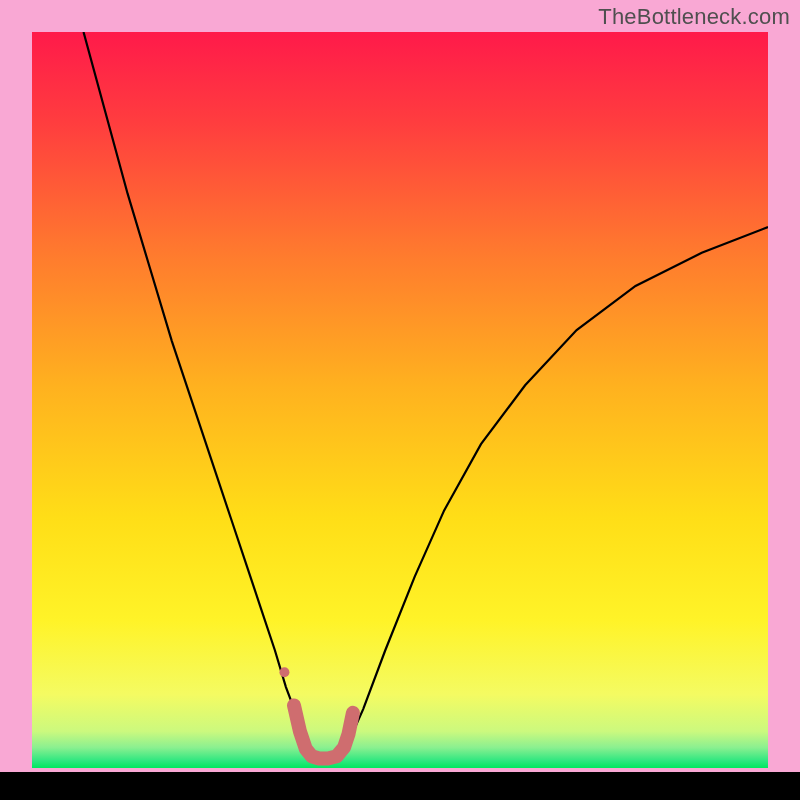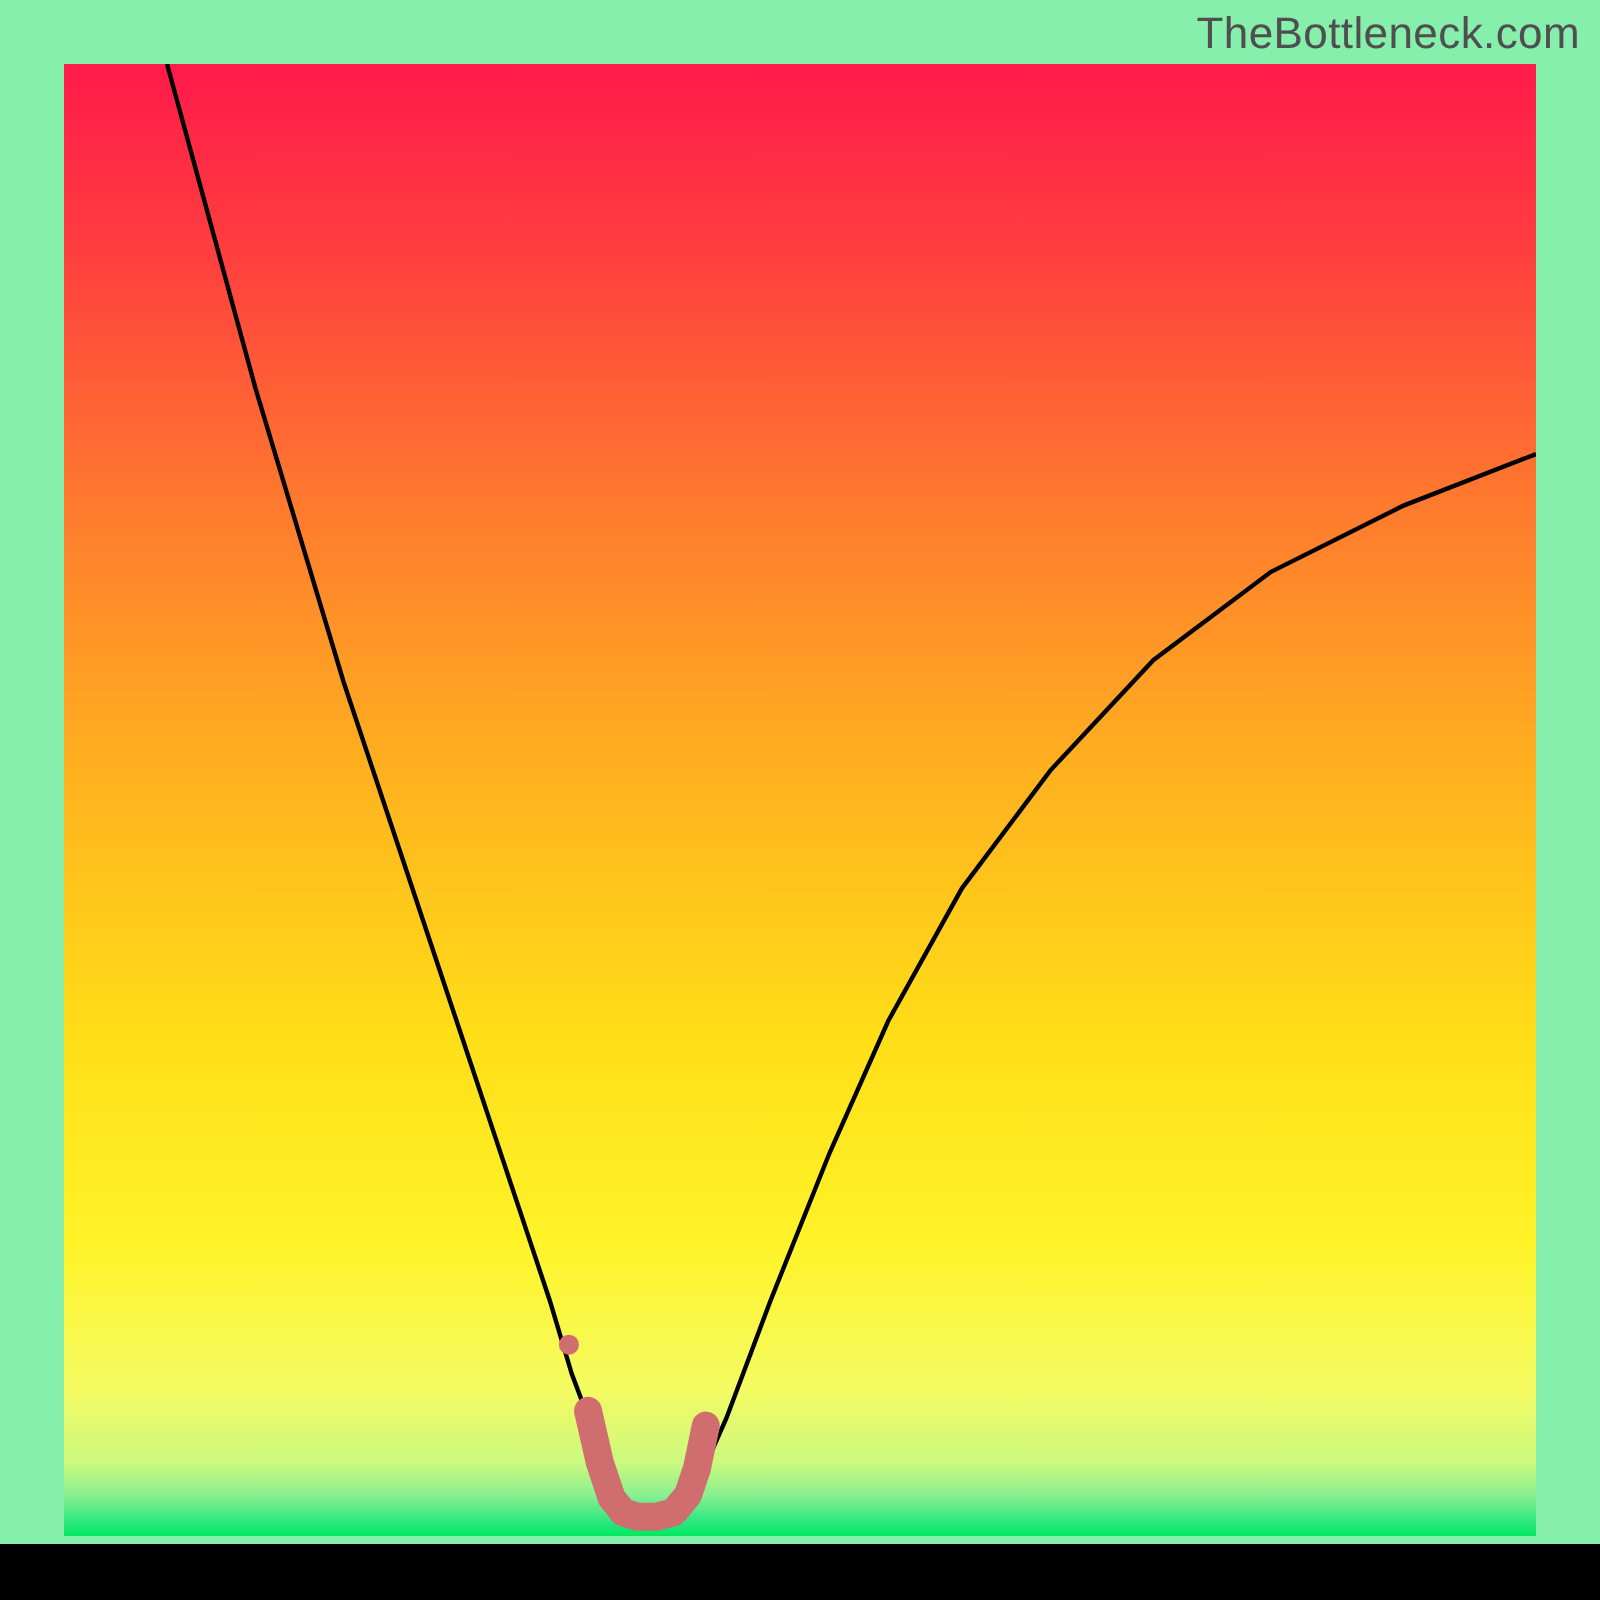--- a/index.html
+++ b/index.html
@@ -10,21 +10,21 @@
     overflow: hidden;
     background: #000;
     font-family: Arial, Helvetica, sans-serif;
   }
   .frame {
     position: absolute;
     left: 0;
     top: 0;
     width: 800px;
     height: 772px;
-    background: #86efac;
+    background: #f9a8d4;
   }
   .plot {
     position: absolute;
     left: 32px;
     top: 32px;
     width: 736px;
     height: 736px;
     overflow: hidden;
   }
   .plot svg {

